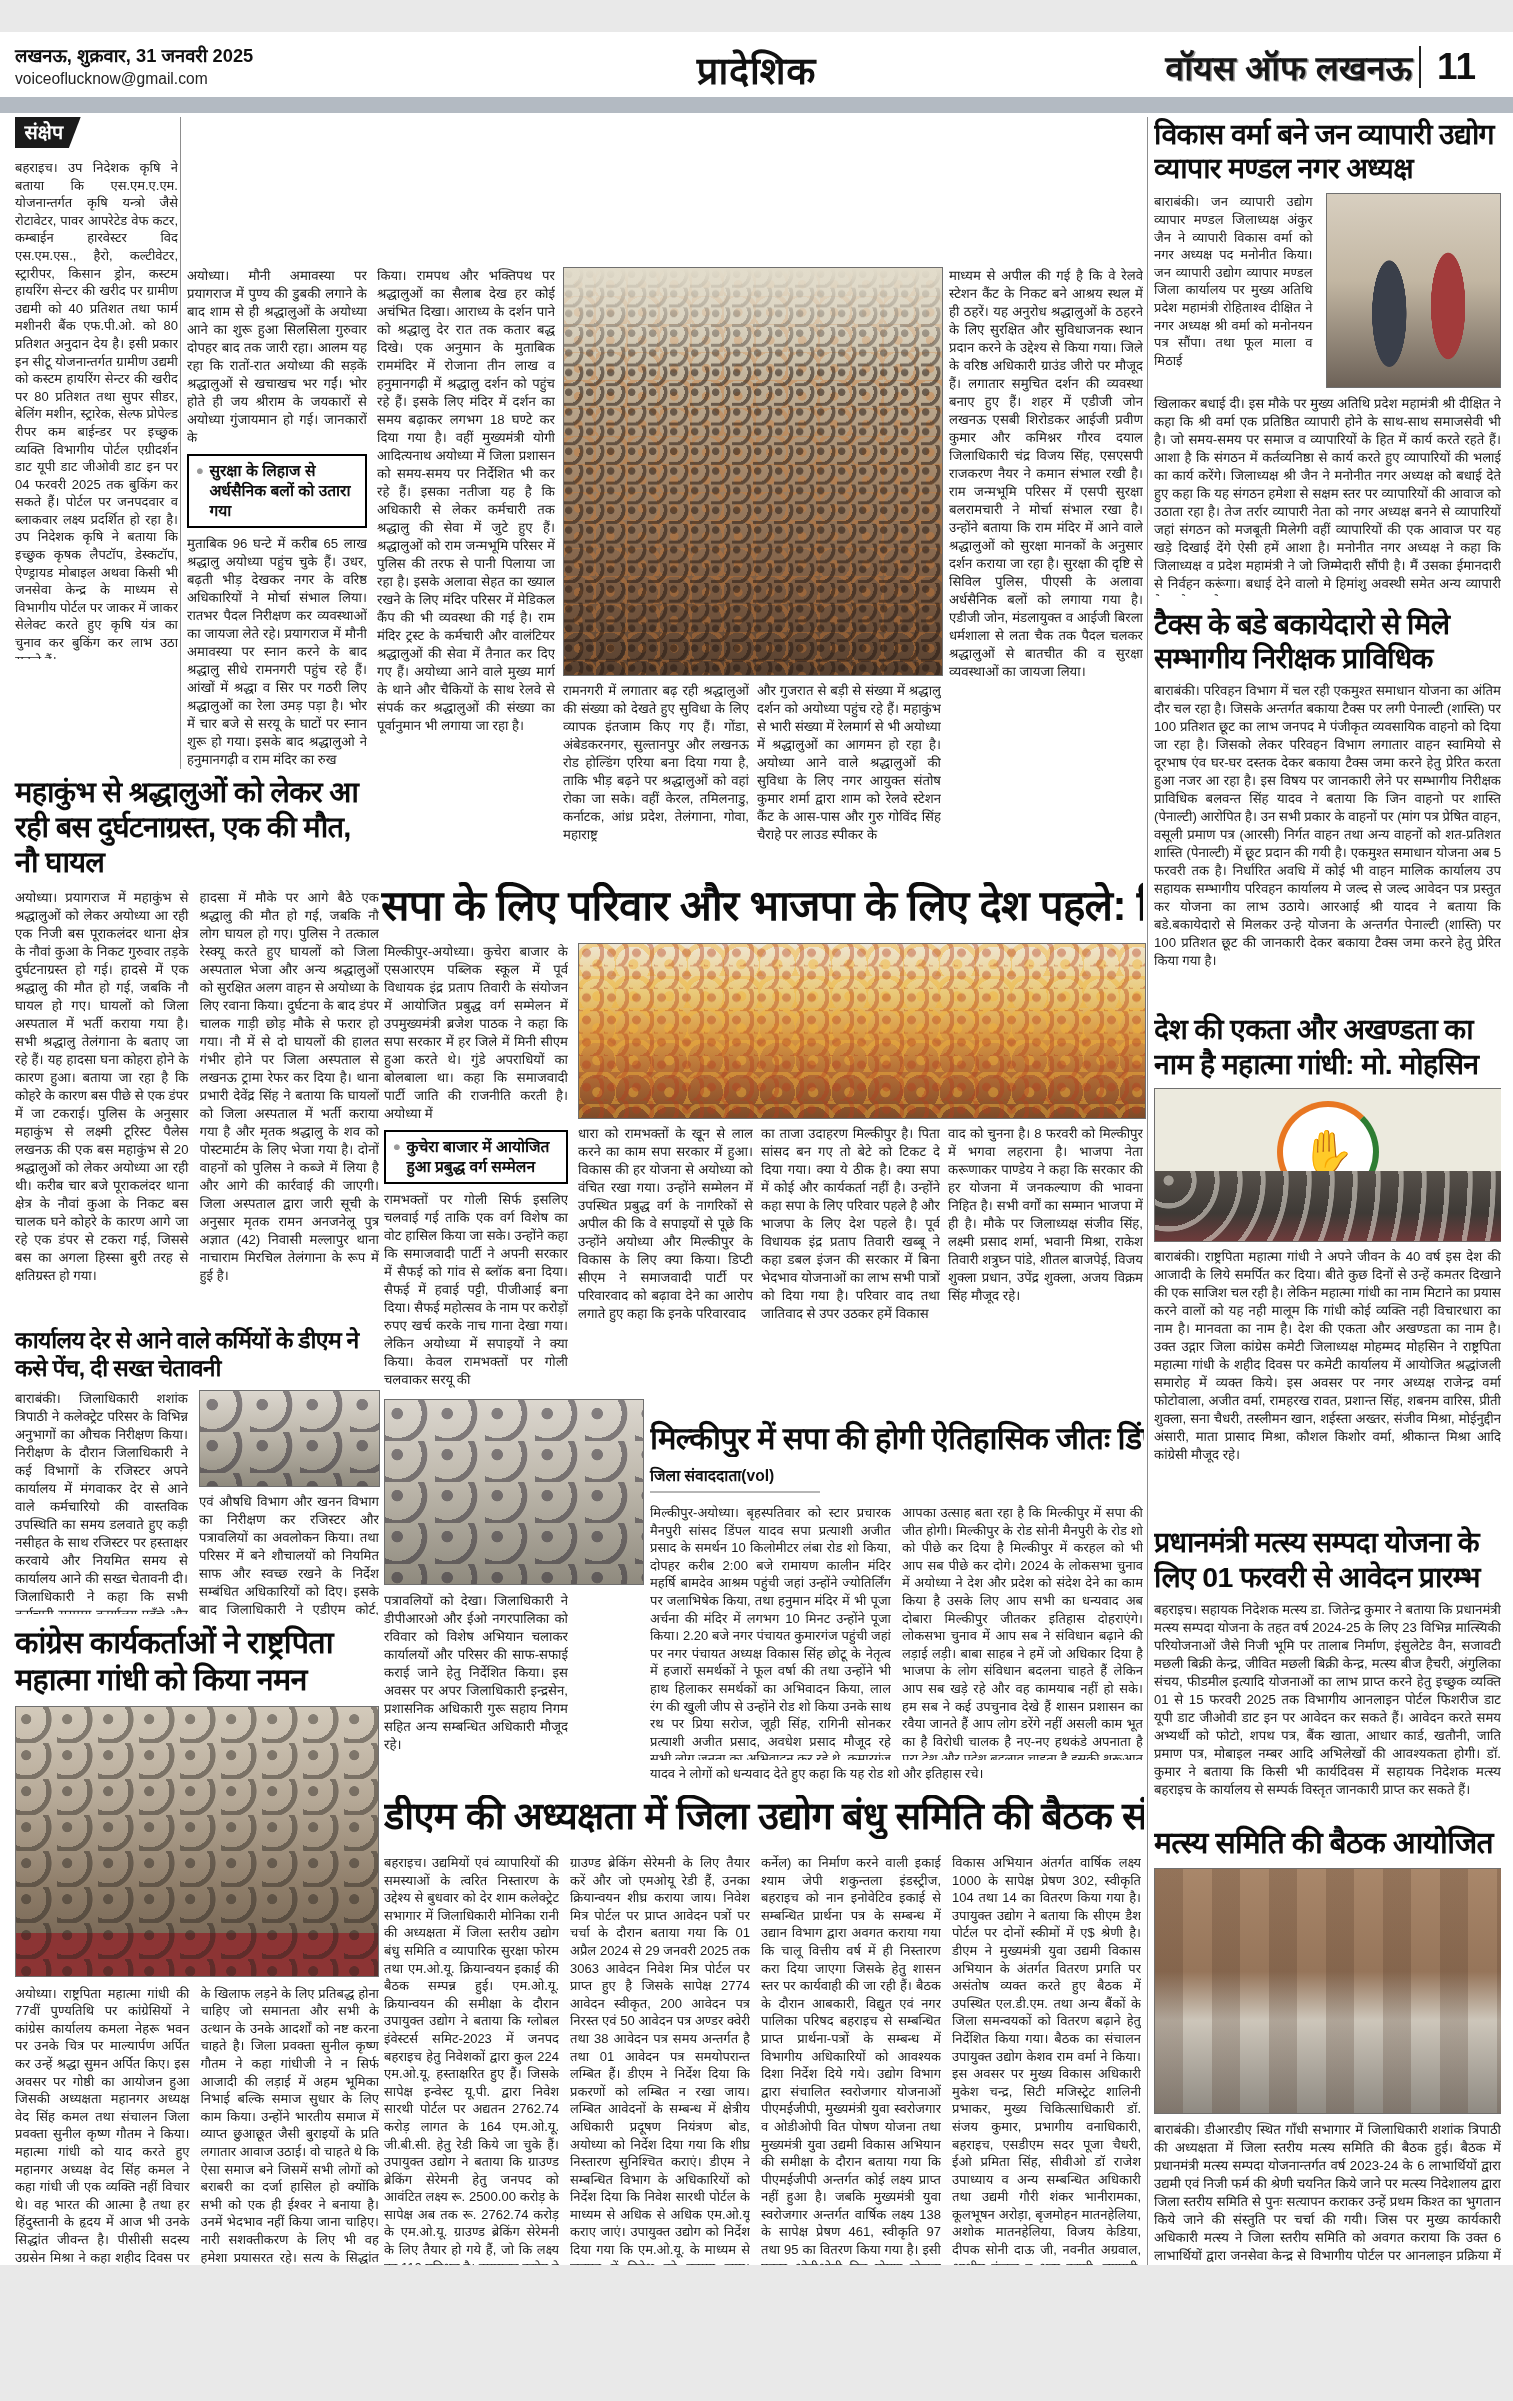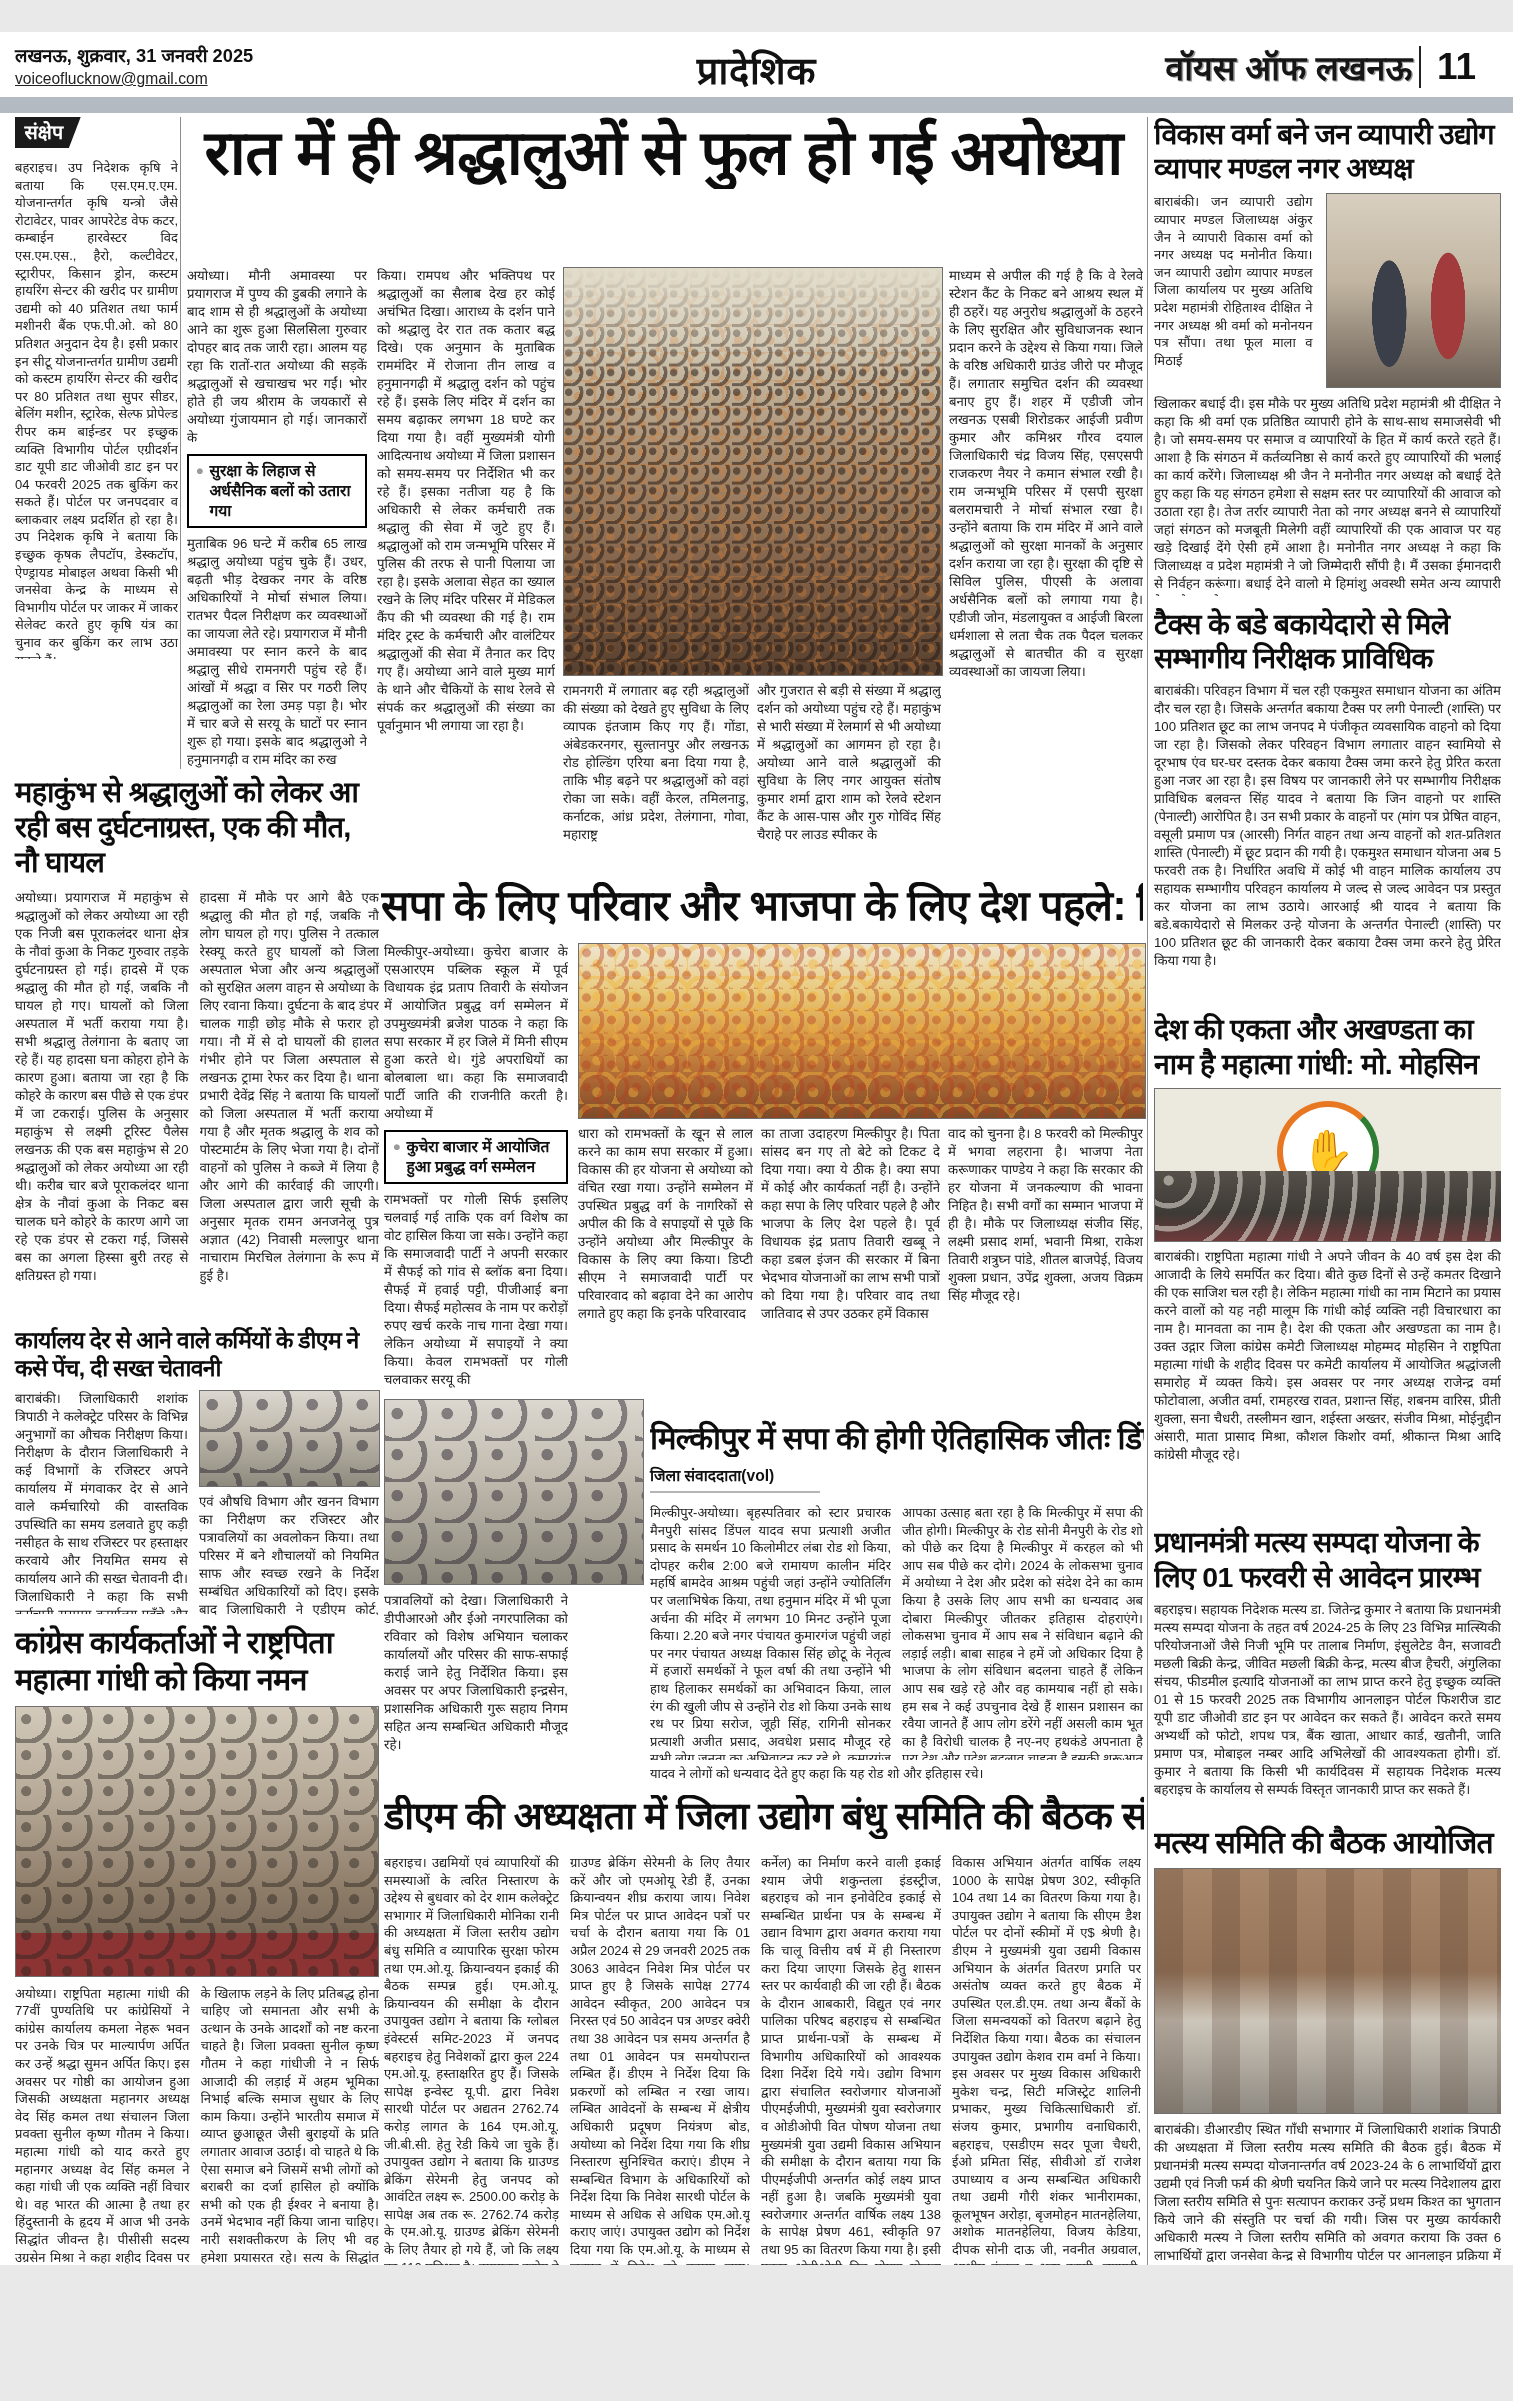--- a/index.html
+++ b/index.html
@@ -60,38 +60,37 @@
   .byline{font-size:15.6px;font-weight:700;border-bottom:2.7px solid #b5b5b5;padding-bottom:5.4px;}
   .mast-logo{font-weight:900;font-size:34px;letter-spacing:0;color:#161616;text-shadow:1.4px 1.4px 0 #9a9a9a;}
   .mast-page{font-weight:900;font-size:37px;border-left:2px solid #222;padding-left:16px;margin-left:6.8px;color:#111;}
 </style>
 </head>
 <body>
 
 <div id="page">
 
   <div class="abs" style="left:15px;top:9.5px;width:312px;font-size:18.3px;font-weight:700;">लखनऊ, शुक्रवार, 31 जनवरी 2025</div>
-  <div class="abs" style="left:15px;top:38px;width:312px;font-size:15.6px;color:#222;text-decoration:underline;">voiceoflucknow@gmail.com</div>
+  <div class="abs" style="left:15px;top:38px;width:312px;font-size:15.6px;color:#222;">voiceoflucknow@gmail.com</div>
   <div class="abs center" style="left:553px;top:11px;width:407px;font-size:38px;font-weight:900;letter-spacing:0.7px;">प्रादेशिक</div>
   <div class="abs" style="right:38px;top:12.2px;display:flex;align-items:center;">
     <span class="mast-logo">वॉयस ऑफ लखनऊ</span>
     <span class="mast-page">11</span>
   </div>
   <div class="abs gray-bar" style="left:0;top:65px;width:1514px;height:16.3px;"></div>
 
   <div class="abs v-rule" style="left:180px;top:85px;height:652px;"></div>
   <div class="abs v-rule" style="left:1147px;top:85px;height:2285px;"></div>
   <div class="abs gray-bar" style="left:0;top:2379px;width:1514px;height:15px;background:#cdd2d6;"></div>
 
   <div class="abs" style="left:15px;top:85px;width:163px;">
     <div class="brief-tag">संक्षेप</div>
     <div class="body-sm" style="margin-top:11px;height:500px;">बहराइच। उप निदेशक कृषि ने बताया कि एस.एम.ए.एम. योजनान्तर्गत कृषि यन्त्रो जैसे रोटावेटर, पावर आपरेटेड वेफ कटर, कम्बाईन हारवेस्टर विद एस.एम.एस., हैरो, कल्टीवेटर, स्ट्रारीपर, किसान ड्रोन, कस्टम हायरिंग सेन्टर की खरीद पर ग्रामीण उद्यमी को 40 प्रतिशत तथा फार्म मशीनरी बैंक एफ.पी.ओ. को 80 प्रतिशत अनुदान देय है। इसी प्रकार इन सीटू योजनान्तर्गत ग्रामीण उद्यमी को कस्टम हायरिंग सेन्टर की खरीद पर 80 प्रतिशत तथा सुपर सीडर, बेलिंग मशीन, स्ट्रारेक, सेल्फ प्रोपेल्ड रीपर कम बाईन्डर पर इच्छुक व्यक्ति विभागीय पोर्टल एग्रीदर्शन डाट यूपी डाट जीओवी डाट इन पर 04 फरवरी 2025 तक बुकिंग कर सकते हैं। पोर्टल पर जनपदवार व ब्लाकवार लक्ष्य प्रदर्शित हो रहा है। उप निदेशक कृषि ने बताया कि इच्छुक कृषक लैपटॉप, डेस्कटॉप, ऐण्ड्रायड मोबाइल अथवा किसी भी जनसेवा केन्द्र के माध्यम से विभागीय पोर्टल पर जाकर में जाकर सेलेक्ट करते हुए कृषि यंत्र का चुनाव कर बुकिंग कर लाभ उठा सकते हैं।</div>
   </div>
 
-  <div class="abs headline nowrap center" style="left:184px;top:84px;width:959px;font-size:62px;line-height:1.18;">रात में ही श्रद्धालुओं से फुल हो गई अयोध्या</div>
 
   <div class="abs" style="left:187px;top:235px;width:180px;height:503px;overflow:hidden;">
     <div class="body-txt">अयोध्या। मौनी अमावस्या पर प्रयागराज में पुण्य की डुबकी लगाने के बाद शाम से ही श्रद्धालुओं के अयोध्या आने का शुरू हुआ सिलसिला गुरुवार दोपहर बाद तक जारी रहा। आलम यह रहा कि रातों-रात अयोध्या की सड़कें श्रद्धालुओं से खचाखच भर गईं। भोर होते ही जय श्रीराम के जयकारों से अयोध्या गुंजायमान हो गई। जानकारों के</div>
     <div class="note-box">
       <span class="dot">●</span>
       <span>सुरक्षा के लिहाज से अर्धसैनिक बलों को उतारा गया</span>
     </div>
     <div class="body-txt">मुताबिक 96 घन्टे में करीब 65 लाख श्रद्धालु अयोध्या पहुंच चुके हैं। उधर, बढ़ती भीड़ देखकर नगर के वरिष्ठ अधिकारियों ने मोर्चा संभाल लिया। रातभर पैदल निरीक्षण कर व्यवस्थाओं का जायजा लेते रहे। प्रयागराज में मौनी अमावस्या पर स्नान करने के बाद श्रद्धालु सीधे रामनगरी पहुंच रहे हैं। आंखों में श्रद्धा व सिर पर गठरी लिए श्रद्धालुओं का रेला उमड़ पड़ा है। भोर में चार बजे से सरयू के घाटों पर स्नान शुरू हो गया। इसके बाद श्रद्धालुओ ने हनुमानगढ़ी व राम मंदिर का रुख</div>
   </div>
   <div class="abs body-txt" style="left:377px;top:235px;width:178px;height:601px;">किया। रामपथ और भक्तिपथ पर श्रद्धालुओं का सैलाब देख हर कोई अचंभित दिखा। आराध्य के दर्शन पाने को श्रद्धालु देर रात तक कतार बद्ध दिखे। एक अनुमान के मुताबिक राममंदिर में रोजाना तीन लाख व हनुमानगढ़ी में श्रद्धालु दर्शन को पहुंच रहे हैं। इसके लिए मंदिर में दर्शन का समय बढ़ाकर लगभग 18 घण्टे कर दिया गया है। वहीं मुख्यमंत्री योगी आदित्यनाथ अयोध्या में जिला प्रशासन को समय-समय पर निर्देशित भी कर रहे हैं। इसका नतीजा यह है कि अधिकारी से लेकर कर्मचारी तक श्रद्धालु की सेवा में जुटे हुए हैं। श्रद्धालुओं को राम जन्मभूमि परिसर में पुलिस की तरफ से पानी पिलाया जा रहा है। इसके अलावा सेहत का ख्याल रखने के लिए मंदिर परिसर में मेडिकल कैंप की भी व्यवस्था की गई है। राम मंदिर ट्रस्ट के कर्मचारी और वालंटियर श्रद्धालुओं की सेवा में तैनात कर दिए गए हैं। अयोध्या आने वाले मुख्य मार्ग के थाने और चैकियों के साथ रेलवे से संपर्क कर श्रद्धालुओं की संख्या का पूर्वानुमान भी लगाया जा रहा है।</div>

